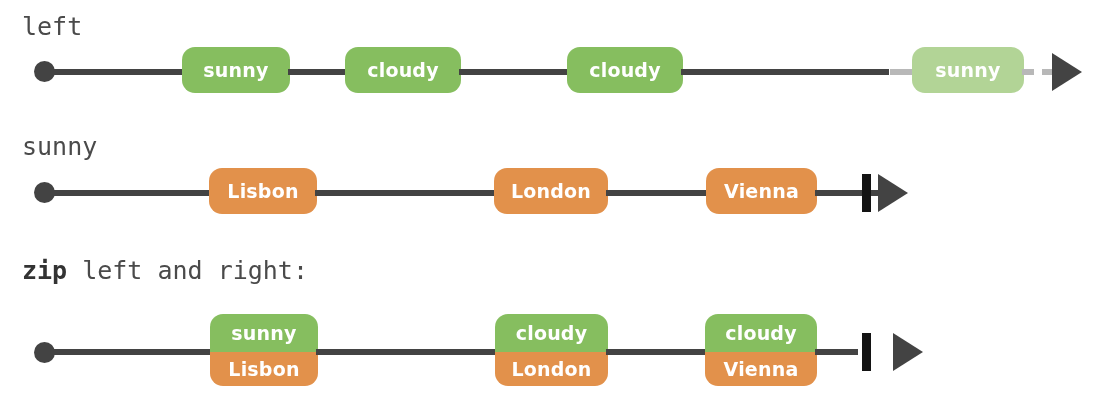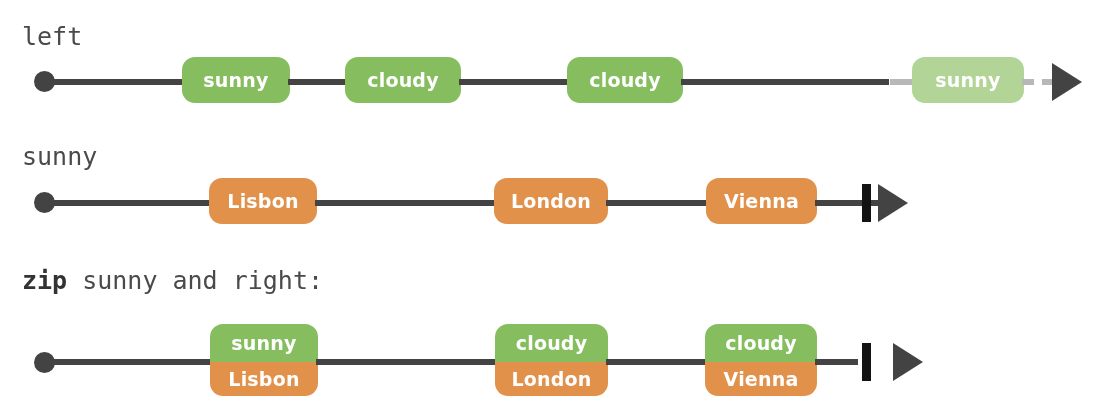--- a/index.html
+++ b/index.html
@@ -10,21 +10,21 @@
   body {
     width: 1099px;
     height: 406px;
     position: relative;
     font-family: "DejaVu Sans", sans-serif;
     overflow: hidden;
   }
 
   .stage {
     position: absolute;
-    left: 0; top: 14px;
+    left: 0; top: 4px;
     width: 1099px;
     height: 392px;
   }
 
   
   .row-label {
     position: absolute;
     font-family: "DejaVu Sans Mono", "Liberation Mono", monospace;
     font-size: 25px;
     color: #4a4a4a;
@@ -174,21 +174,21 @@
   <div class="node orange" style="left:706px; top:164px; width:111px; height:46px;">
     <span>Vienna</span>
   </div>
 
   <div class="track" style="left:815px; top:186px; width:66px;"></div>
 
   <div class="endbar" style="left:862px; top:170px;"></div>
 
   <div class="arrowhead" style="left:878px; top:170px;"></div>
 
-  <div class="row-label" style="left:22px; top:252px;"><span class="kw">zip</span><span> sunny and right:</span></div>
+  <div class="row-label" style="left:22px; top:252px;"><span class="kw">zip</span><span> left and right:</span></div>
 
   <div class="dot" style="left:34px; top:338px;"></div>
 
   <div class="track" style="left:52px; top:345px; width:160px;"></div>
 
   <div class="pair" style="left:210px; top:310px; width:108px; height:72px;">
     <div class="half top" style="height:38px;">
       <span>sunny</span>
     </div>
     <div class="half bottom" style="height:34px;">

